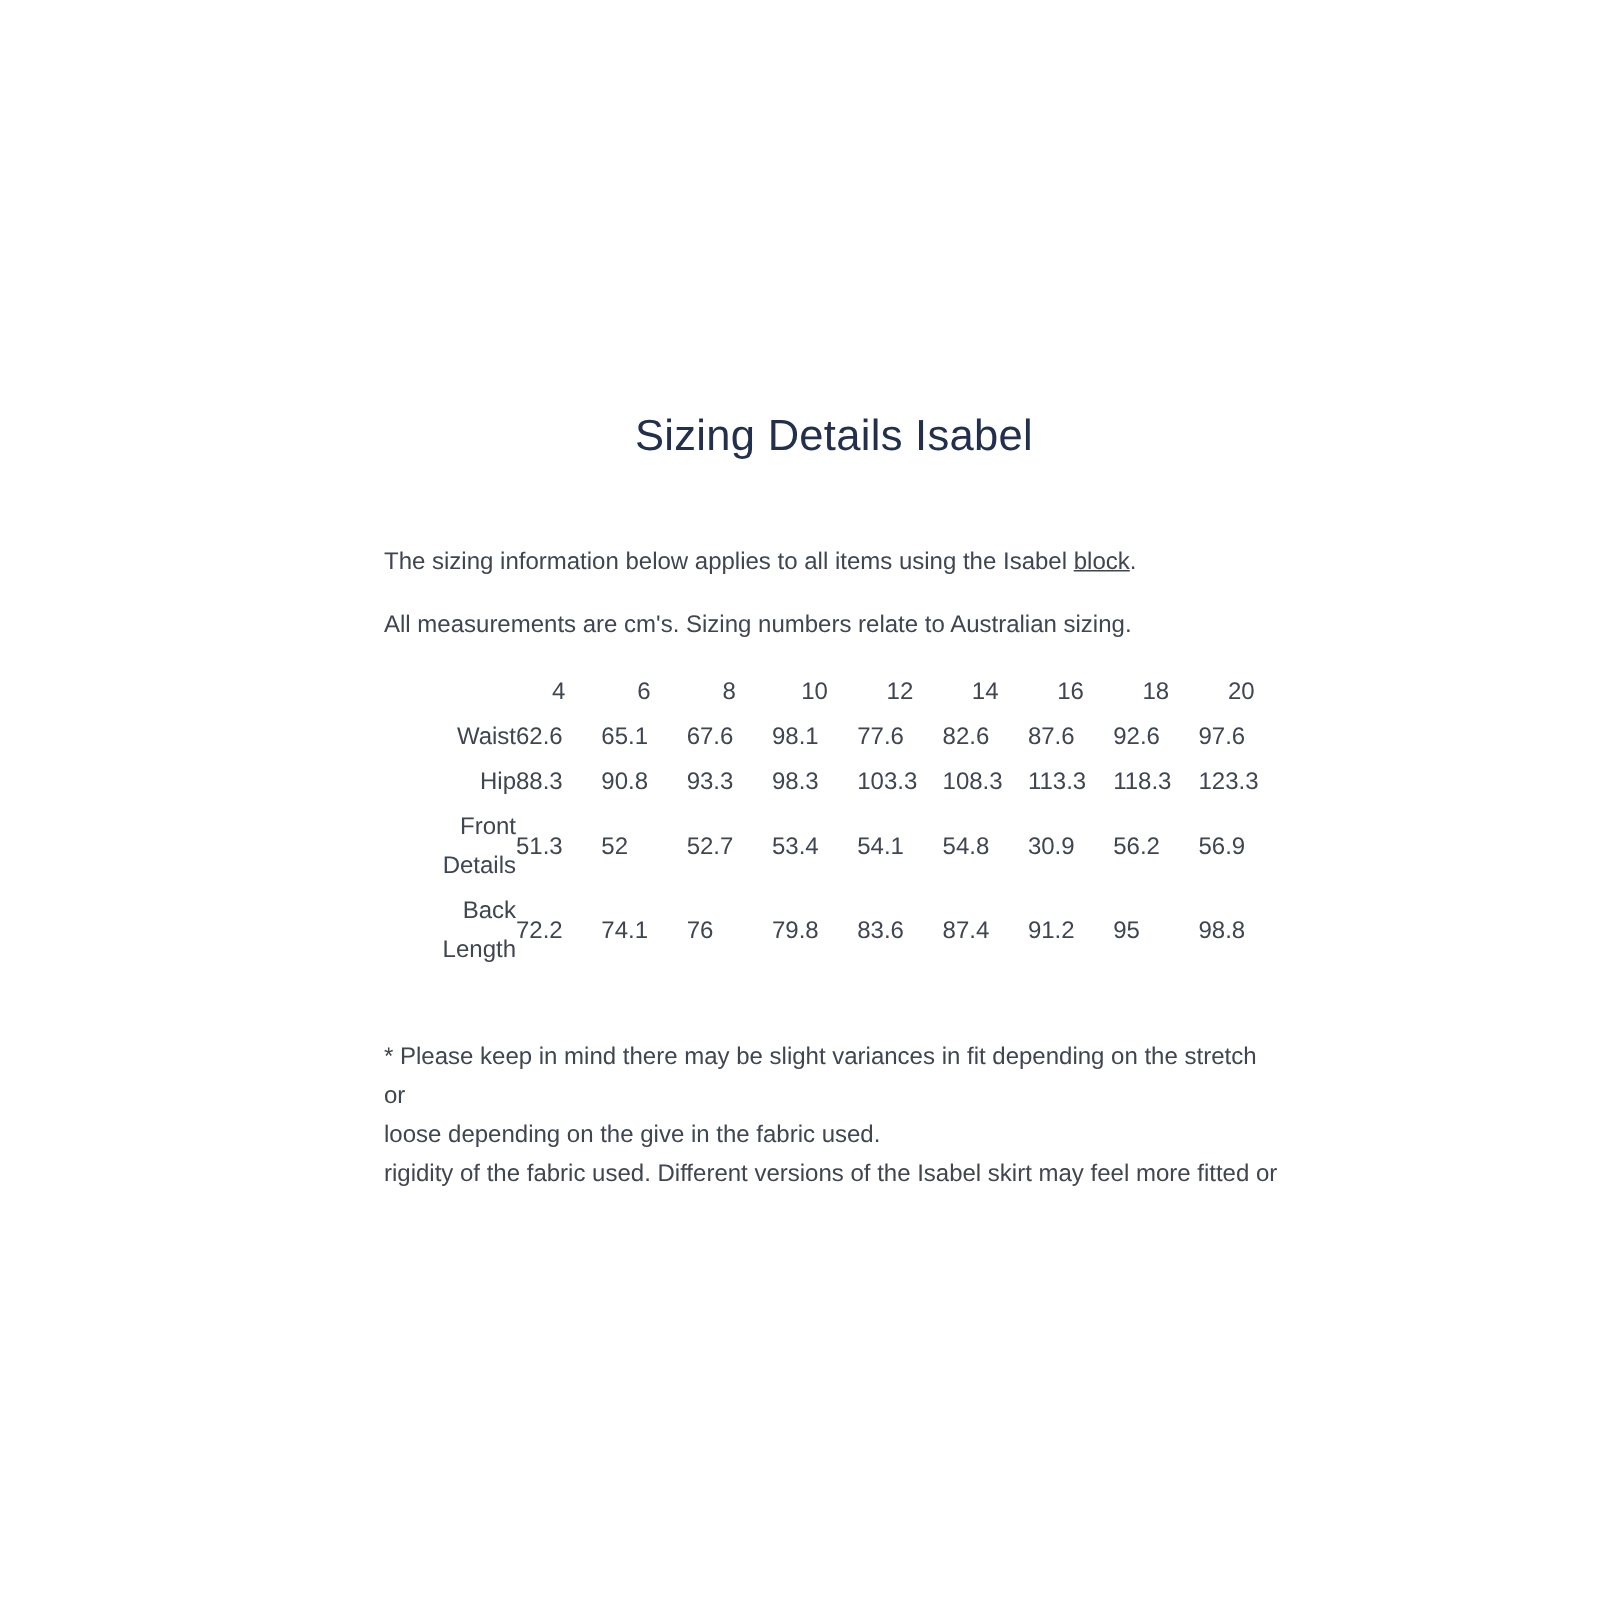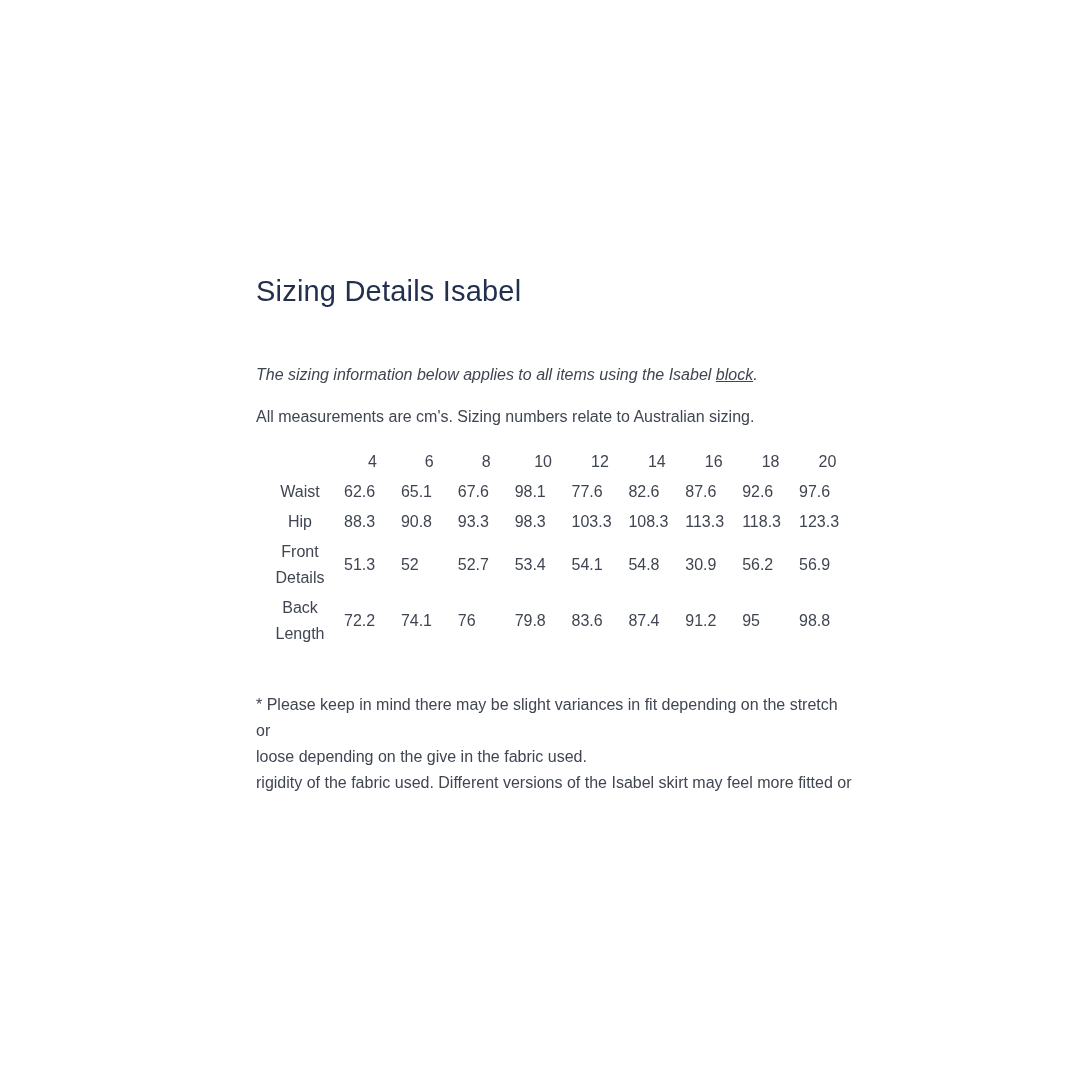--- a/index.html
+++ b/index.html
@@ -12,41 +12,42 @@
     overflow:hidden;
   }
   .content { position:absolute; left:256px; top:270px; width:600px; }
   h1.page-title {
     margin:0;
     font-size:29px;
     line-height:42px;
     font-weight:400;
     letter-spacing:0.2px;
     color:#22304e;
+    text-align:center;
   }
-  p.intro { margin:50px 0 0 0; font-size:16px; line-height:26px;font-style:italic; }
+  p.intro { margin:50px 0 0 0; font-size:16px; line-height:26px; }
   p.note  { margin:16px 0 0 0; font-size:16px; line-height:26px; }
   a.block-link { color:inherit; text-decoration:underline; cursor:pointer; }
   table.sizing-table {
     margin-top:17px;
     width:600px;
     border-collapse:collapse;
     table-layout:fixed;
     font-size:16px;
   }
   table.sizing-table col.label-col { width:88px; }
   table.sizing-table th, table.sizing-table td {
     font-weight:400;
     padding:0;
     color:#3f4551;
   }
   table.sizing-table thead tr { height:30px; }
   table.sizing-table thead th { text-align:center; vertical-align:middle; }
   table.sizing-table tbody th {
-    text-align:center;
+    text-align:right;
     line-height:26px;
     padding:2px 0;
     vertical-align:middle;
   }
   table.sizing-table tbody td { vertical-align:middle; }
   .footnote { margin-top:43px; font-size:16px; line-height:26px; }
 </style>
 </head>
 <body>
 

